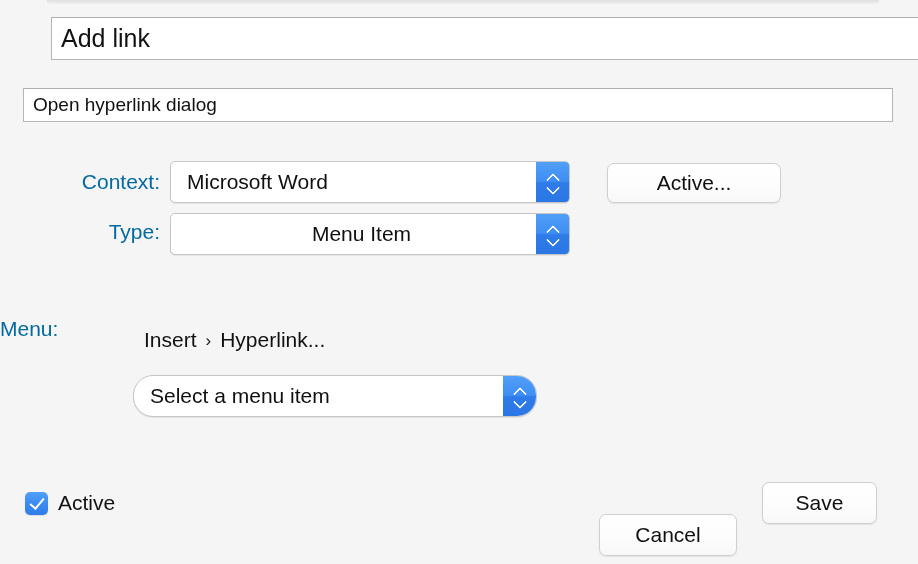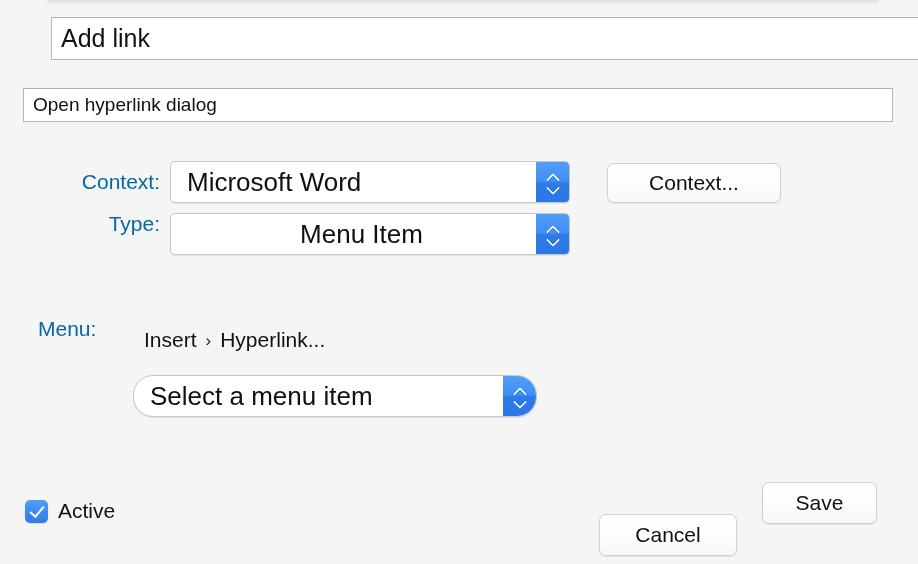--- a/index.html
+++ b/index.html
@@ -61,40 +61,40 @@
 
   
   .form-label {
     position: absolute;
     font-size: 21px;
     color: #0369a1;
     text-align: right;
     white-space: nowrap;
   }
   #context-label { left: 10px; top: 170px; width: 150px; }
-  #type-label    { left: 10px; top: 212px; width: 150px; }
-  #menu-label    { left: 0px;  top: 317px; width: 110px; text-align: left; padding-left: 38px; box-sizing: border-box; }
+  #type-label    { left: 10px; top: 220px; width: 150px; }
+  #menu-label    { left: 0px;  top: 317px; width: 110px; text-align: left; box-sizing: border-box; }
 
   
   .popup {
     position: absolute;
     box-sizing: border-box;
     background: #ffffff;
     border: 1px solid #c6c6c6;
     border-radius: 5px;
     box-shadow: 0 1px 1px rgba(0,0,0,0.07);
     display: flex;
     align-items: center;
     cursor: default;
     overflow: hidden;
   }
   .popup .popup-text {
     flex: 1 1 auto;
     padding-left: 16px;
-    font-size: 26px;
+    font-size: 21px;
     color: #101010;
     white-space: nowrap;
     overflow: hidden;
     text-overflow: ellipsis;
   }
   .stepper {
     flex: 0 0 auto;
     align-self: stretch;
     width: 34px;
     margin: -1px -1px -1px 0;
@@ -171,21 +171,20 @@
 
   
   #active-row {
     position: absolute;
     left: 25px;
     top: 491px;
     display: flex;
     align-items: center;
     gap: 10px;
     cursor: default;
-    margin-top: 8px;
   }
   .checkbox {
     width: 23px;
     height: 23px;
     border-radius: 5px;
     background: linear-gradient(to bottom, #51a0f8 0%, #3c8bf2 50%, #2f7ce9 100%);
     box-shadow: 0 1px 1px rgba(0,0,0,0.12);
     position: relative;
     flex: 0 0 auto;
   }
@@ -217,21 +216,21 @@
 <div class="form-label" id="context-label">Context:</div>
 
 <div class="popup" id="context-popup">
   <span class="popup-text">Microsoft Word</span>
   <span class="stepper">
     <span class="chev up"></span>
     <span class="chev down"></span>
   </span>
 </div>
 
-<div class="pushbtn" id="choose-button">Context...</div>
+<div class="pushbtn" id="choose-button">Active...</div>
 
 <div class="form-label" id="type-label">Type:</div>
 
 <div class="popup" id="type-popup">
   <span class="popup-text">Menu Item</span>
   <span class="stepper">
     <span class="chev up"></span>
     <span class="chev down"></span>
   </span>
 </div>

